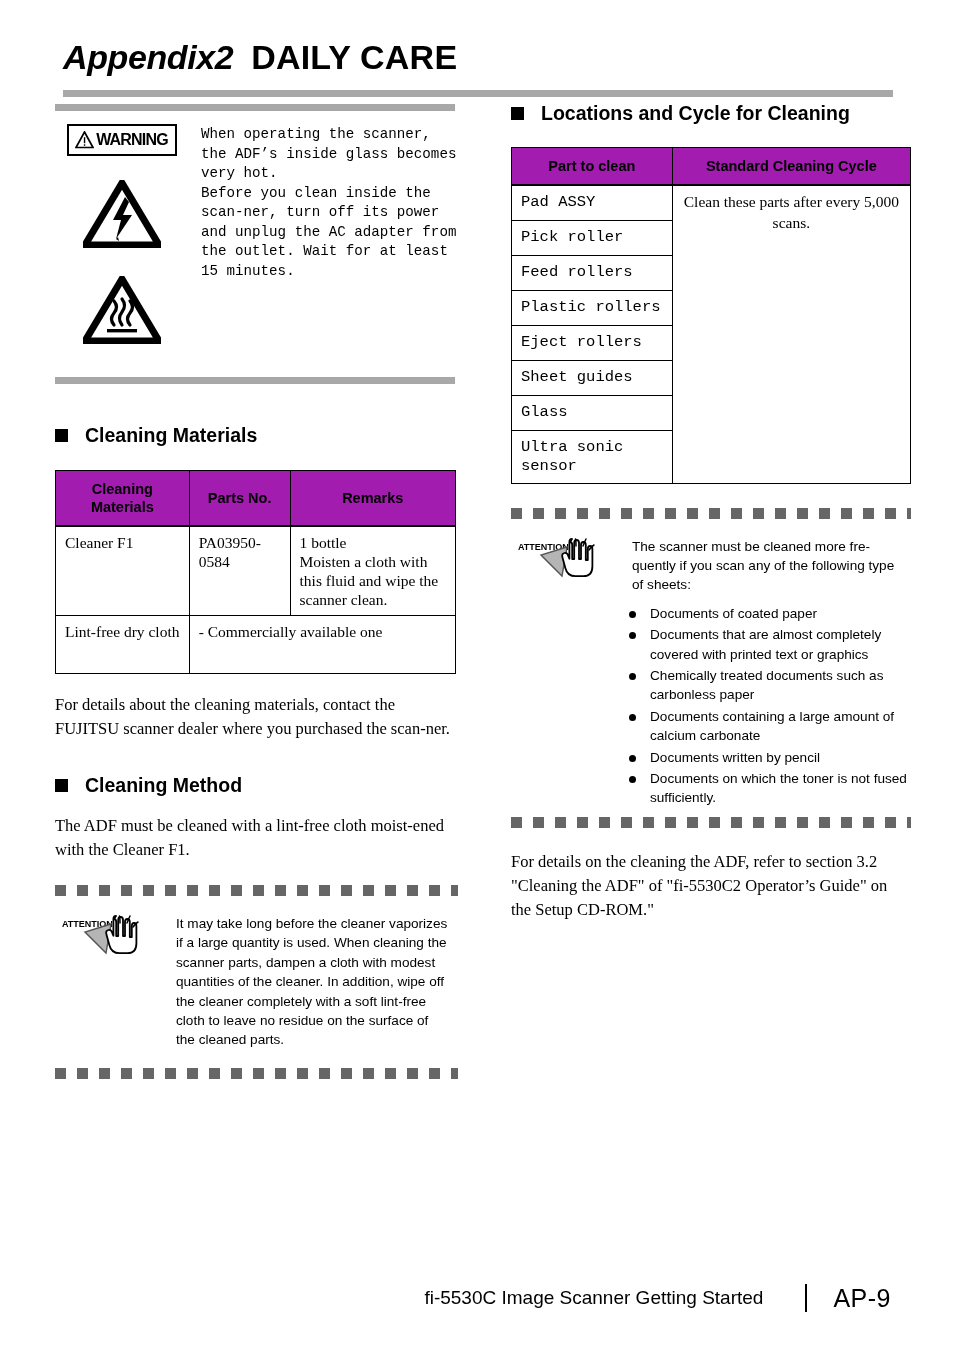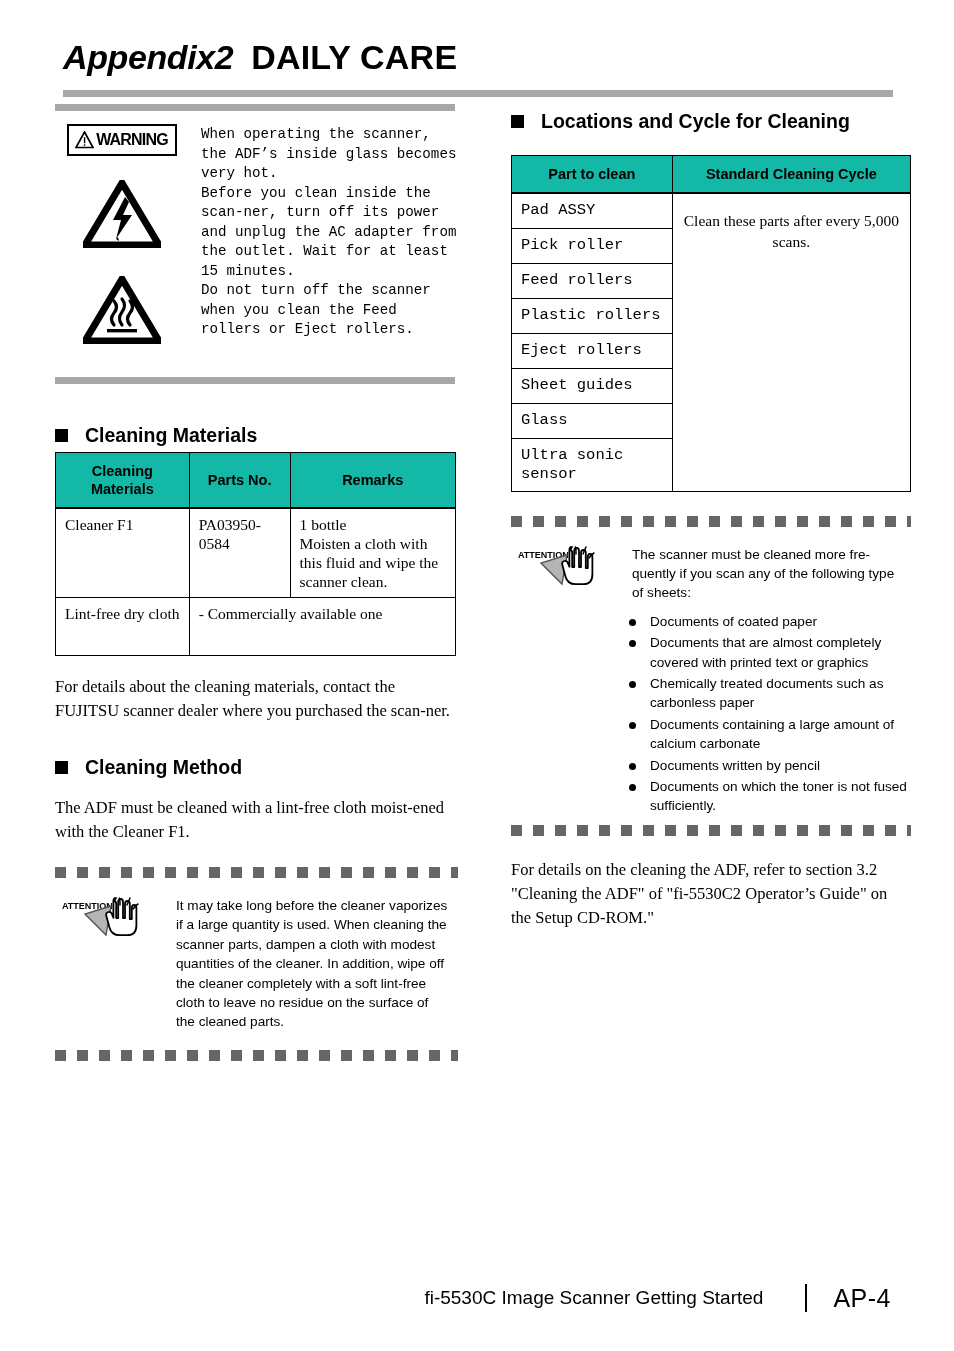--- a/index.html
+++ b/index.html
@@ -44,21 +44,21 @@
     position: absolute;
     left: 63px;
     top: 90px;
     width: 830px;
     height: 7px;
     background: #a8a8a8;
   }
 
   
   .col-left  { position: absolute; left: 55px;  top: 104px; width: 403px; }
-  .col-right { position: absolute; left: 511px; top: 104px; width: 400px; }
+  .col-right { position: absolute; left: 511px; top: 96px; width: 400px; }
 
   
   .warn-bar {
     width: 400px;
     height: 7px;
     background: #a8a8a8;
   }
   .warn-body {
     display: flex;
     padding-top: 13px;
@@ -125,45 +125,45 @@
     font-family: "Liberation Serif", serif;
     font-size: 15.5px;
   }
   table.doc th, table.doc td {
     border: 1px solid #000;
     vertical-align: top;
     padding: 6px 9px;
     line-height: 19px;
   }
   table.doc thead th {
-    background: #14b8a6;
+    background: #a21caf;
     font-family: "Liberation Sans", sans-serif;
     font-weight: bold;
     font-size: 14.5px;
     text-align: center;
     vertical-align: middle;
     line-height: 18px;
     padding: 9px 6px;
     border-bottom: 2px solid #000;
   }
 
   
-  #cleaning-materials-table { width: 401px; margin-top: 5px; }
+  #cleaning-materials-table { width: 401px; margin-top: 23px; }
   #cleaning-materials-table col.c1 { width: 134px; }
   #cleaning-materials-table col.c2 { width: 101px; }
   #cleaning-materials-table col.c3 { width: 166px; }
 
   
   #locations-table { width: 400px; margin-top: 22px; }
   #locations-table col.c1 { width: 161px; }
   #locations-table col.c2 { width: 239px; }
   #locations-table td.cycle {
     text-align: center;
     vertical-align: top;
-    padding-top: 16px;
+    padding-top: 5px;
     line-height: 21px;
   }
   #locations-table tbody td.part { height: 35px; padding: 7px 9px; font-family: Liberation Mono, monospace; }
 
   
   .body-p {
     font-family: "Liberation Serif", serif;
     font-size: 16.5px;
     line-height: 24px;
     margin: 0;
@@ -277,21 +277,20 @@
               <path d="M47 25 q5 6 0 12 q-5 6 0 12" fill="none" stroke="#000" stroke-width="3.2" stroke-linecap="round"></path>
               <rect x="24" y="53" width="30" height="3.4" fill="#000"></rect>
             </svg>
           </div>
 
         </div>
 
         <div class="warn-text">
           <p>When operating the scanner, the ADF’s inside glass becomes very hot.</p>
           <p>Before you clean inside the scan-ner, turn off its power and unplug the AC adapter from the outlet. Wait for at least 15 minutes.</p>
-          <p>Do not turn off the scanner when you clean the Feed rollers or Eject rollers.</p>
         </div>
       </div>
 
       <div class="warn-bar-bottom"></div>
     </div>
 
     <div style="margin-top:40px;" class="sec-head">
       <span class="sq"></span>
       <span>Cleaning Materials</span>
     </div>
@@ -440,16 +439,16 @@
       <div class="dashrule"></div>
     </div>
 
     <p class="body-p" style="margin-top:22px;">For details on the cleaning the ADF, refer to section 3.2 "Cleaning the ADF" of "fi-5530C2 Operator’s Guide" on the Setup CD-ROM."</p>
 
   </div>
 
   <div class="footer">
     <span class="doc-title">fi-5530C Image Scanner Getting Started</span>
     <span class="sep"></span>
-    <span class="page-no">AP-4</span>
+    <span class="page-no">AP-9</span>
   </div>
 
 </div>
 
 </body></html>

